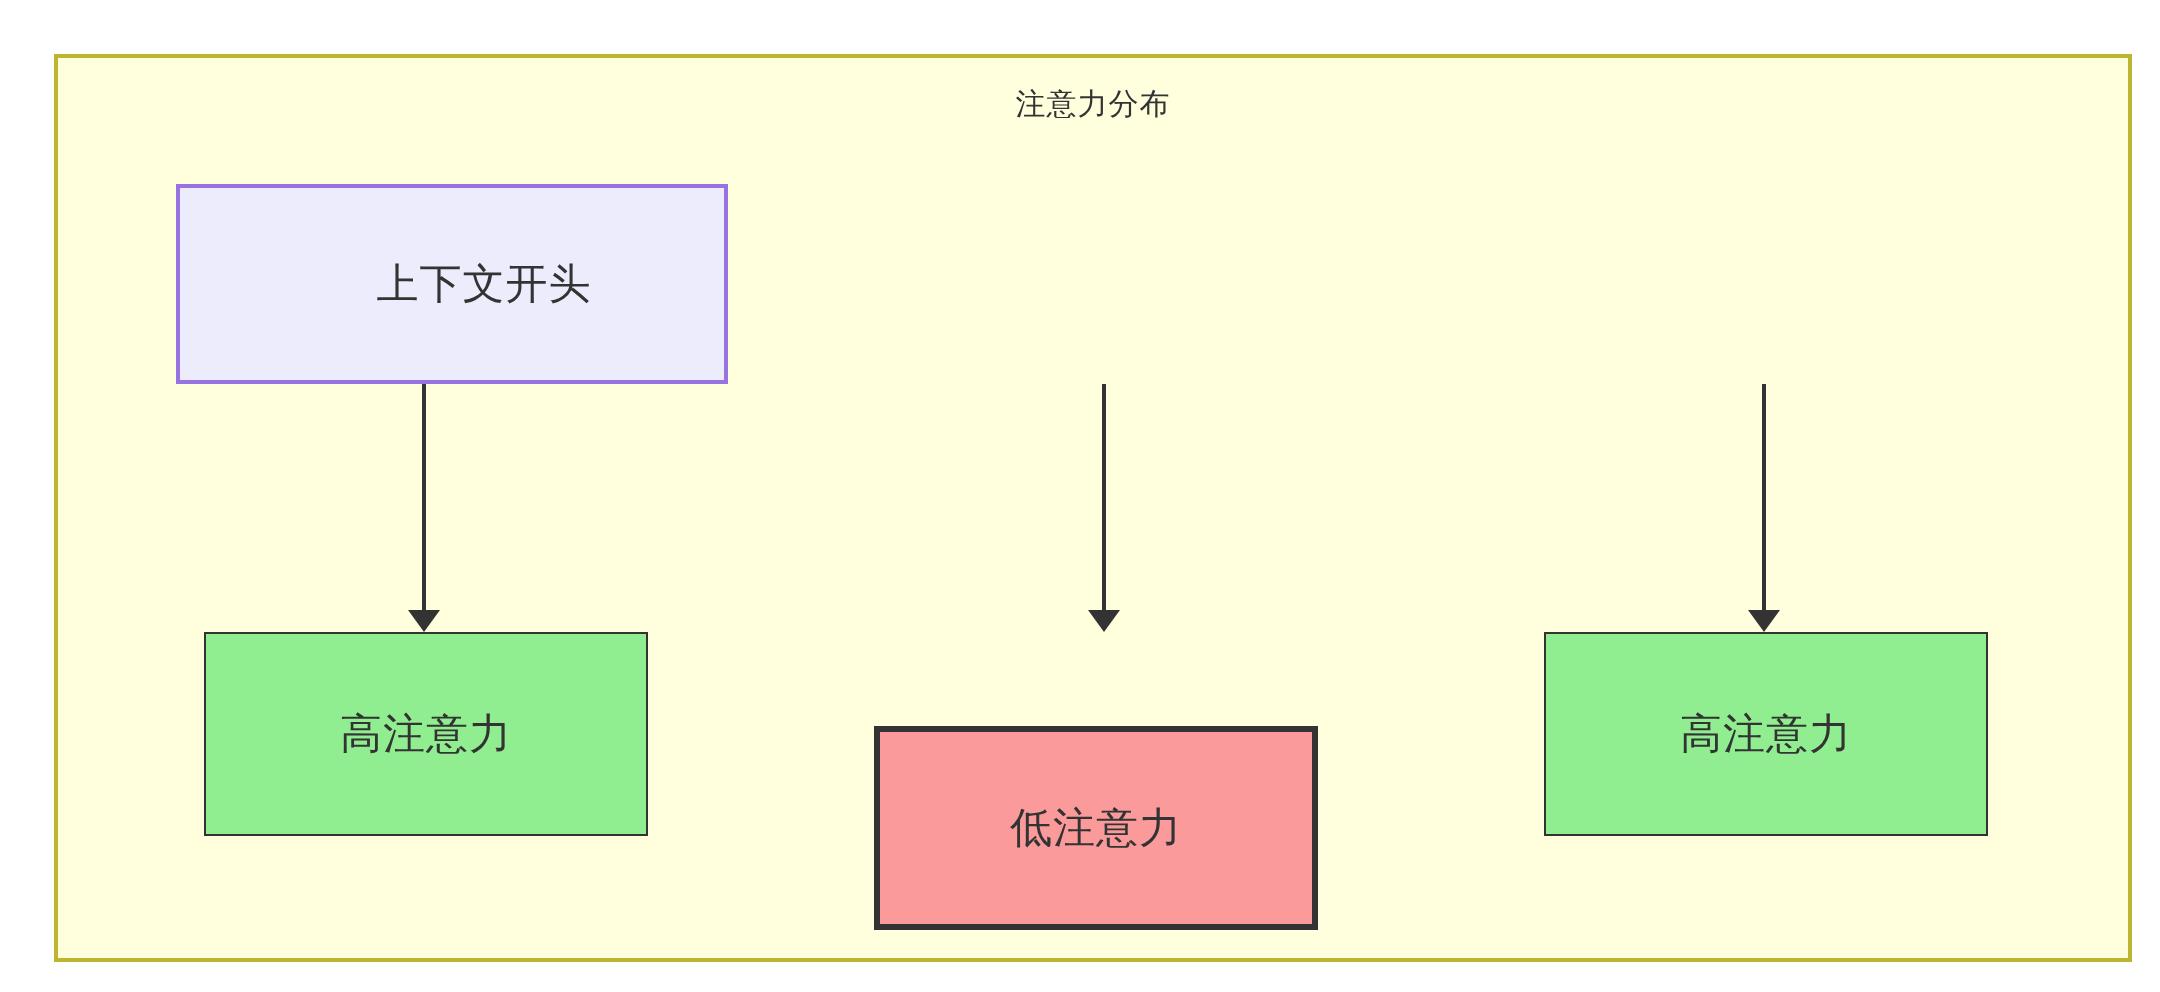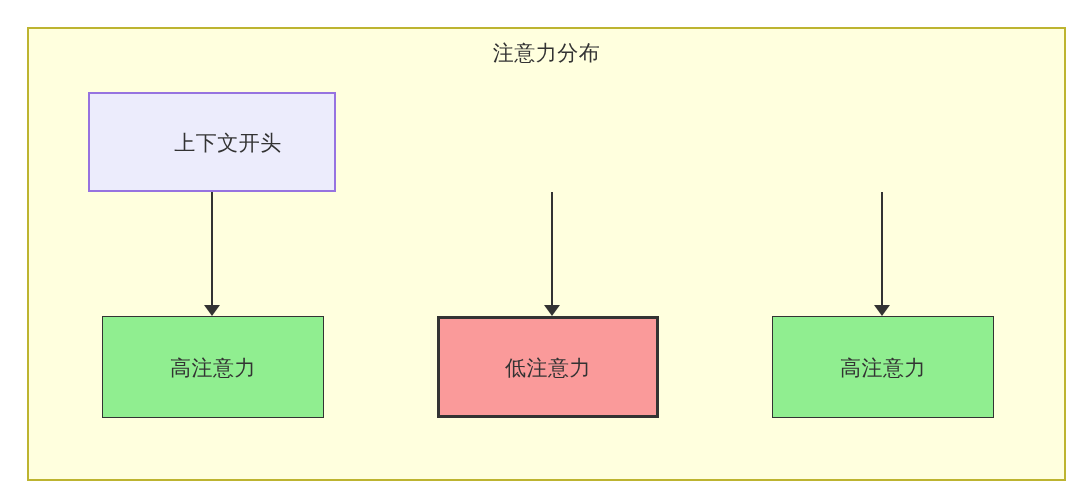--- a/index.html
+++ b/index.html
@@ -32,21 +32,21 @@
     background: #ffffde;
     border: 2px solid #bdb430;
   }
 
   .cluster-title {
     position: absolute;
     left: 0;
     top: 12px;
     width: 100%;
     text-align: center;
-    font-size: 21px;
+    font-size: 15px;
     line-height: 24px;
     color: #333333;
     letter-spacing: 0.5px;
   }
 
   
   .node {
     position: absolute;
     box-sizing: border-box;
     display: flex;
@@ -65,20 +65,21 @@
   }
 
   .node.high {
     background: #90ee90;
     border: 1px solid #3b82f6;
   }
 
   .node.low {
     background: #fa9a9a;
     border: 3px solid #737373;
+    margin-top: 47px;
   }
 
   
   .edge {
     position: absolute;
     width: 2px;
     background: #333333;
   }
 
   .arrowhead {
@@ -101,19 +102,19 @@
 
   <div class="edge" id="edge-start-line" style="left: 211px; top: 192px; height: 115px;"></div>
   <div class="arrowhead" id="edge-start-head" style="left: 204px; top: 305px;"></div>
 
   <div class="edge" id="edge-middle-line" style="left: 551px; top: 192px; height: 115px;"></div>
   <div class="arrowhead" id="edge-middle-head" style="left: 544px; top: 305px;"></div>
 
   <div class="edge" id="edge-end-line" style="left: 881px; top: 192px; height: 115px;"></div>
   <div class="arrowhead" id="edge-end-head" style="left: 874px; top: 305px;"></div>
 
-  <div class="node context" id="node-context-start" style="left: 88px; top: 92px; width: 248px; height: 100px; background: rgb(236, 236, 252); border-color: rgb(150, 115, 224); padding-left: 32px;">上下文开头</div>
+  <div class="node context" id="node-context-start" style="left: 88px; top: 92px; width: 276px; height: 100px; background: rgb(236, 236, 252); border-color: rgb(150, 115, 224); padding-left: 32px;">上下文开头</div>
 
   <div class="node high" id="node-high-attention-start" style="left: 102px; top: 316px; width: 222px; height: 102px; background: rgb(144, 238, 144); border-color: rgb(51, 51, 51);">高注意力</div>
   <div class="node low" id="node-low-attention-middle" style="left: 437px; top: 316px; width: 222px; height: 102px; background: rgb(250, 154, 154); border-color: rgb(51, 51, 51);">低注意力</div>
   <div class="node high" id="node-high-attention-end" style="left: 772px; top: 316px; width: 222px; height: 102px; background: rgb(144, 238, 144); border-color: rgb(51, 51, 51);">高注意力</div>
 
 </div>
 
 </body></html>

